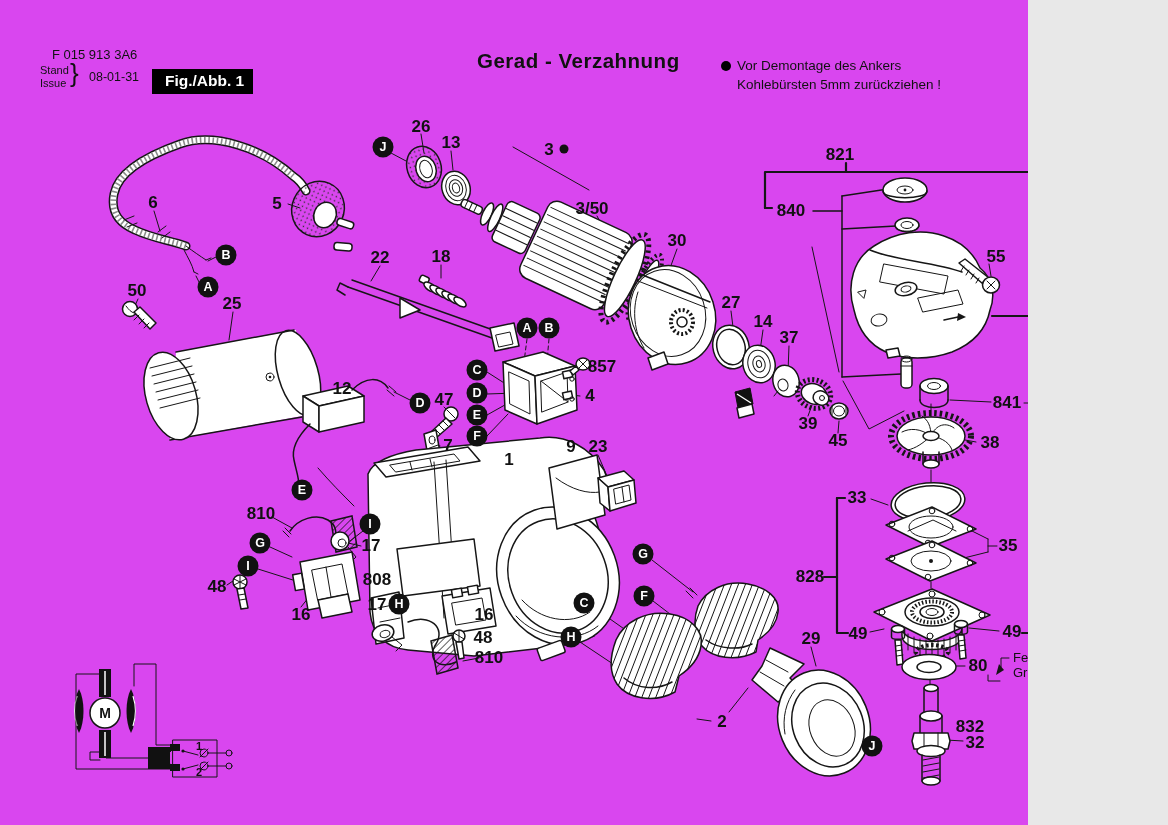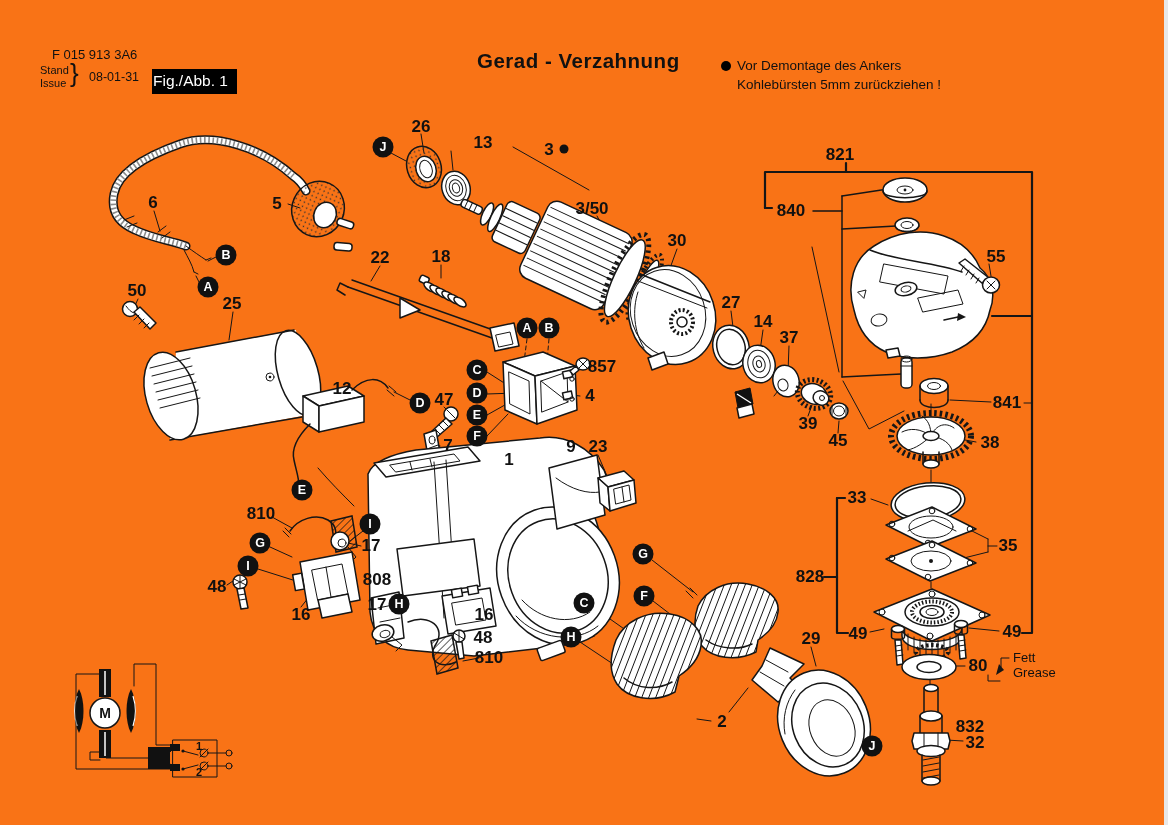--- a/index.html
+++ b/index.html
@@ -1,32 +1,32 @@
 <!DOCTYPE html>
 <html><head>
 <meta charset="utf-8">
 <style>
   *{box-sizing:border-box;margin:0;padding:0}
   body{background:#e8e8e8}
-  .stage{position:relative;width:1164px;height:825px;background:#f97316;overflow:hidden;
+  .stage{position:relative;width:1028px;height:825px;background:#d946ef;overflow:hidden;
          font-family:"Liberation Sans",sans-serif;color:#111}
   svg{position:absolute;left:0;top:0}
   .s{fill:none;stroke:#161616;stroke-width:1.5;stroke-linecap:round;stroke-linejoin:round}
   .sw{fill:#fff;stroke:#161616;stroke-width:1.5;stroke-linejoin:round;stroke-linecap:round}
   .t{stroke-width:1}
   .th{stroke-width:2.2}
   .dash{stroke-dasharray:4 3}
   .abs{position:absolute}
   .pn{left:52px;top:47px;font-size:13px}
   .stand{left:40px;top:64px;font-size:11px}
   .issue{left:40px;top:77px;font-size:11px}
   .brace{left:70px;top:58px;font-size:26px;font-weight:400}
   .date{left:89px;top:70px;font-size:12.5px}
-  .figbox{left:152px;top:69px;background:#000;color:#fff;font-weight:normal;font-size:15.5px;
-          padding:3px 9px 4px 1px}
+  .figbox{left:152px;top:69px;background:#000;color:#fff;font-weight:bold;font-size:15.5px;
+          padding:3px 9px 4px 13px}
   .title{left:477px;top:49px;font-size:20.5px;font-weight:bold;letter-spacing:.5px}
   .notice{left:737px;top:56px;width:340px;font-size:13.5px;line-height:19px}
   .notice .gap{height:5px}
   .bullet{position:absolute;left:-16px;top:5px;width:10px;height:10px;border-radius:50%;background:#000}
   .footer{left:305px;top:714px;font-size:13.5px;line-height:17px}
   .grease{left:1013px;top:650px;font-size:13px;line-height:15px}
   .schem-m{left:105px;top:713px;transform:translate(-50%,-50%);font-weight:bold;font-size:14px}
   .schem-n{transform:translate(-50%,-50%);font-weight:bold;font-size:11px}
   .t1{left:199px;top:746px}
   .t2{left:199px;top:772px}
@@ -728,21 +728,21 @@
   <div>Fett</div>
   <div>Grease</div>
 </div>
 
 <div class="abs schem-m">M</div>
 <div class="abs schem-n t1">1</div>
 <div class="abs schem-n t2">2</div>
 
 <div id="labels-layer">
       <div class="plabel" style="left: 421px; top: 127px;">26</div>
-      <div class="plabel" style="left: 451px; top: 143px; margin-left: 32px;">13</div>
+      <div class="plabel" style="left: 451px; top: 143px;">13</div>
       <div class="plabel" style="left: 549px; top: 150px;">3</div>
       <div class="plabel" style="left: 592px; top: 209px;">3/50</div>
       <div class="plabel" style="left: 677px; top: 241px;">30</div>
       <div class="plabel" style="left: 731px; top: 303px;">27</div>
       <div class="plabel" style="left: 763px; top: 322px;">14</div>
       <div class="plabel" style="left: 789px; top: 338px;">37</div>
       <div class="plabel" style="left: 808px; top: 424px;">39</div>
       <div class="plabel" style="left: 838px; top: 441px;">45</div>
       <div class="plabel" style="left: 380px; top: 258px;">22</div>
       <div class="plabel" style="left: 441px; top: 257px;">18</div>

